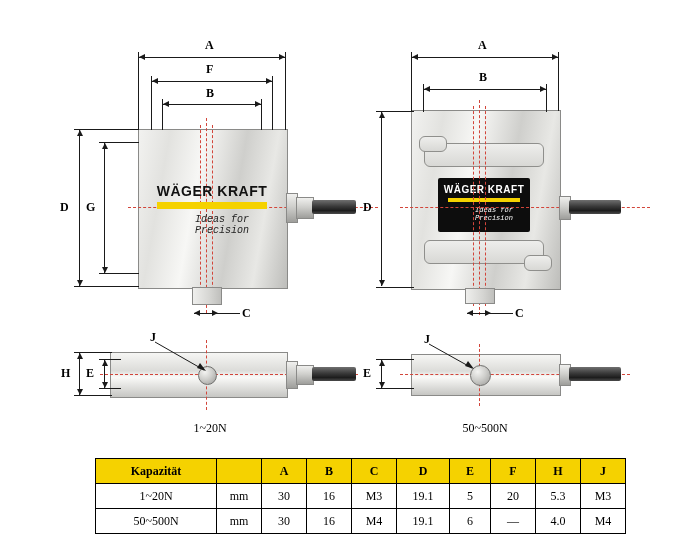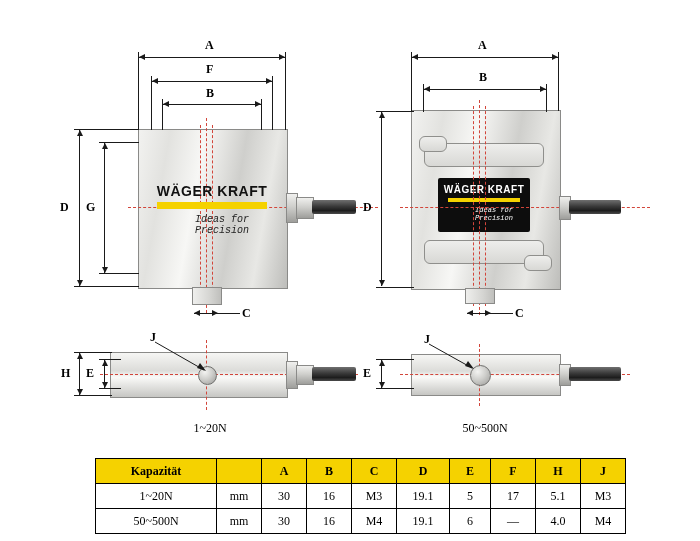--- a/index.html
+++ b/index.html
@@ -282,22 +282,22 @@
     </thead>
     <tbody>
       <tr>
         <td>1~20N</td>
         <td>mm</td>
         <td>30</td>
         <td>16</td>
         <td>M3</td>
         <td>19.1</td>
         <td>5</td>
-        <td>17</td>
-        <td>5.1</td>
+        <td>20</td>
+        <td>5.3</td>
         <td>M3</td>
       </tr>
       <tr>
         <td>50~500N</td>
         <td>mm</td>
         <td>30</td>
         <td>16</td>
         <td>M4</td>
         <td>19.1</td>
         <td>6</td>

